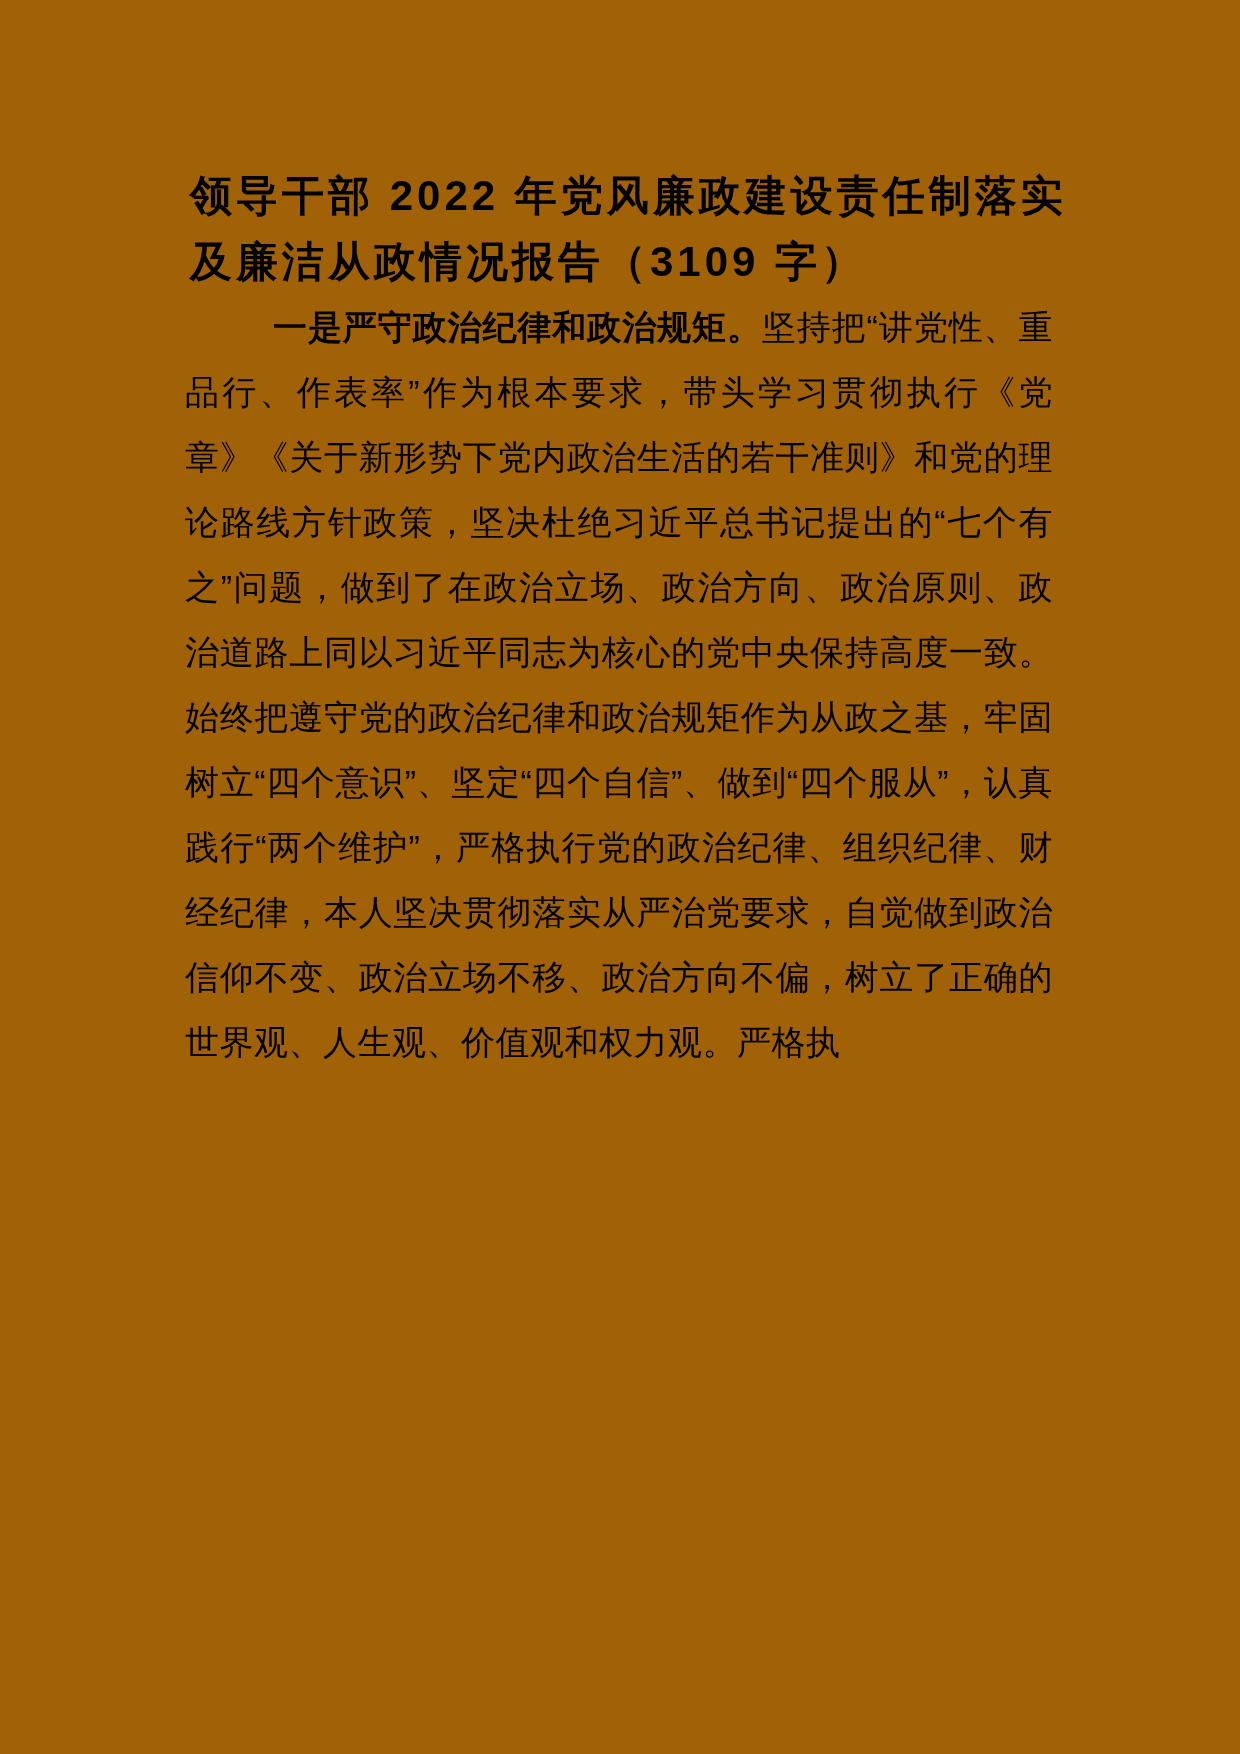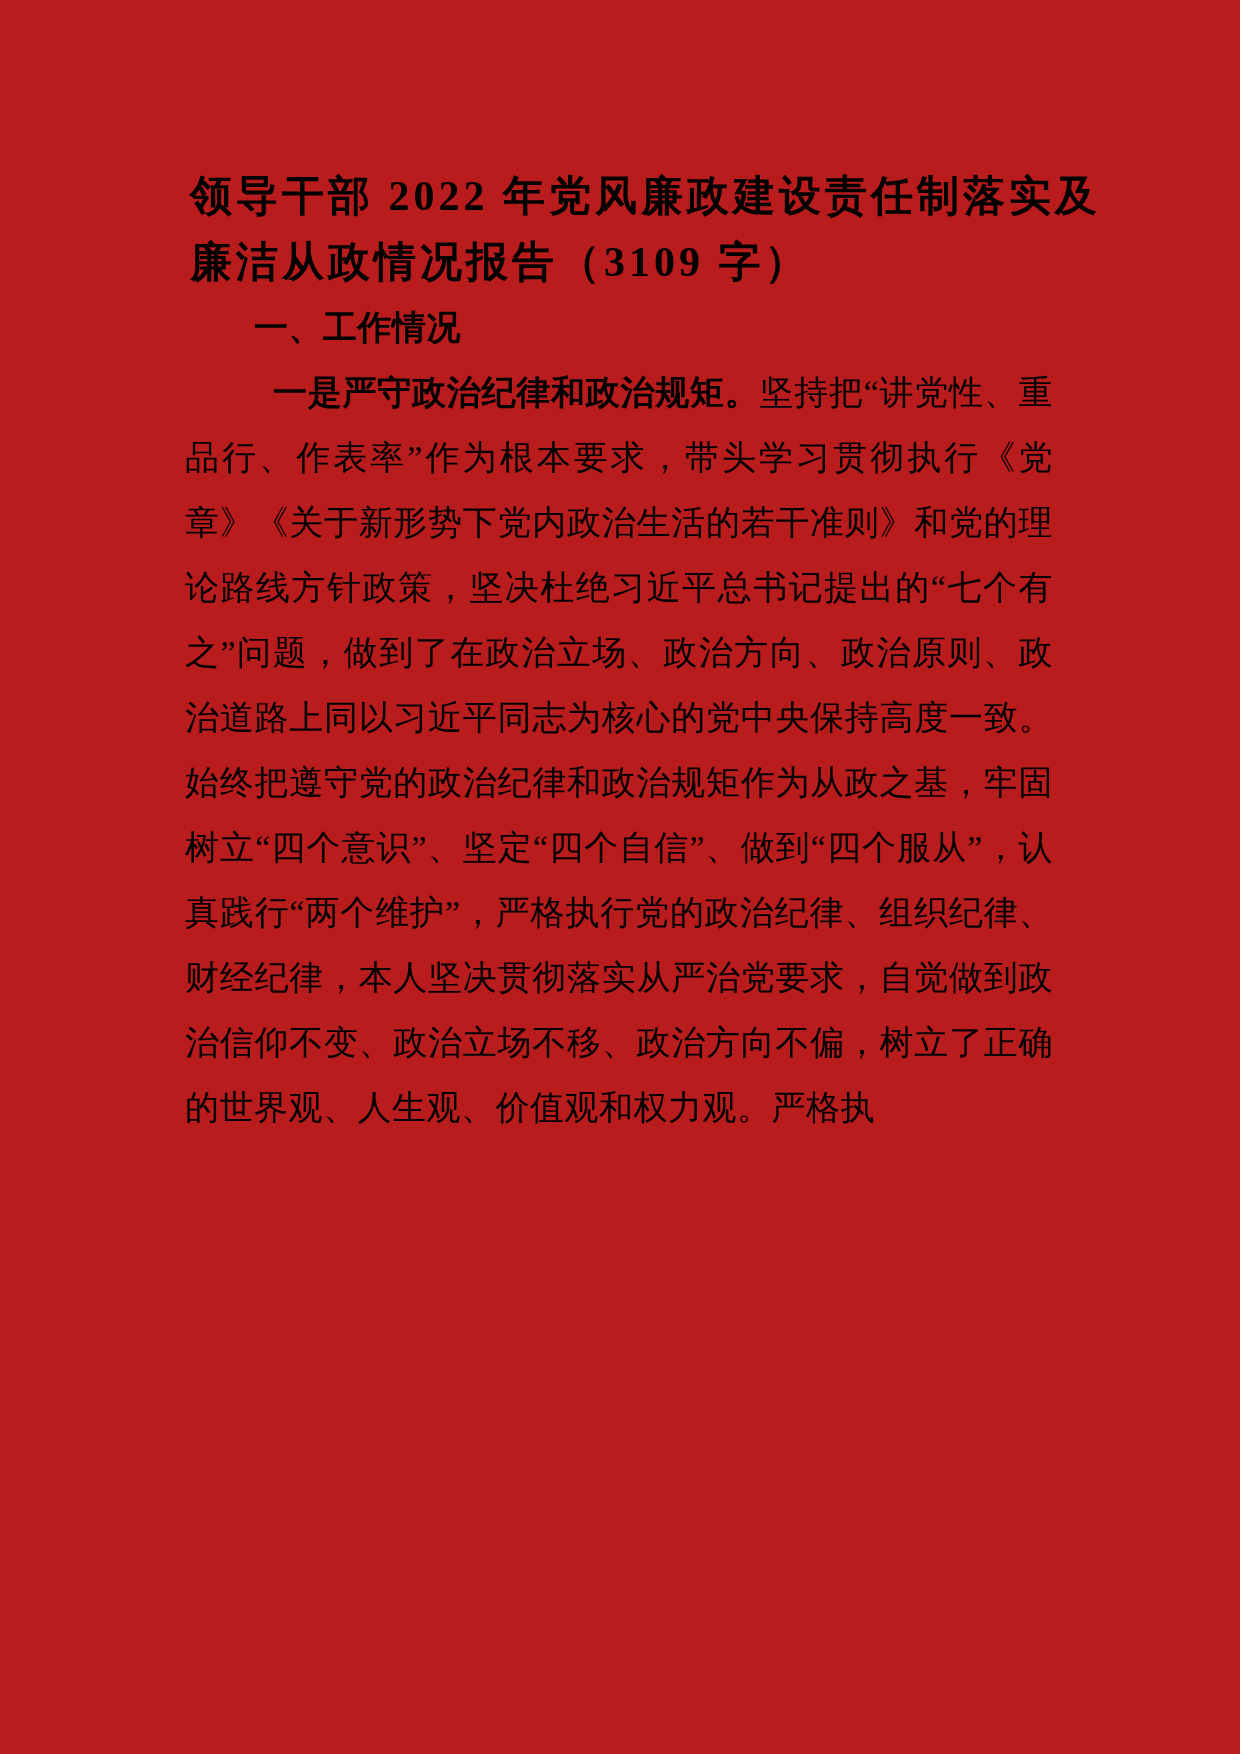--- a/index.html
+++ b/index.html
@@ -4,23 +4,23 @@
 <style>
   html, body {
     margin: 0;
     padding: 0;
     background: #ffffff;
   }
   .page {
     position: relative;
     width: 1240px;
     height: 1754px;
-    background: #b91c1c;
+    background: #a16207;
     overflow: hidden;
-    font-family: Liberation Serif, serif;
+    font-family: Liberation Sans, sans-serif;
     color: #000000;
   }
   .content {
     position: absolute;
     left: 185px;
     top: 163px;
     width: 868px;
   }
   .doc-title {
     margin: 0;
@@ -60,18 +60,17 @@
 </style>
 </head>
 <body>
 
 <div class="page">
   <div class="content">
 
     <h1 class="doc-title">领导干部 2022 年党风廉政建设责任制落实及廉洁从政情况报告（3109 字）</h1>
 
 
-    <p class="section-heading">一、工作情况</p>
 
     <p class="para"><span class="bold-lead">一是严守政治纪律和政治规矩。</span><span>坚持把“讲党性、重品行、作表率”作为根本要求，带头学习贯彻执行《党章》《关于新形势下党内政治生活的若干准则》和党的理论路线方针政策，坚决杜绝习近平总书记提出的“七个有之”问题，做到了在政治立场、政治方向、政治原则、政治道路上同以习近平同志为核心的党中央保持高度一致。始终把遵守党的政治纪律和政治规矩作为从政之基，牢固树立“四个意识”、坚定“四个自信”、做到“四个服从”，认真践行“两个维护”，严格执行党的政治纪律、组织纪律、财经纪律，本人坚决贯彻落实从严治党要求，自觉做到政治信仰不变、政治立场不移、政治方向不偏，树立了正确的世界观、人生观、价值观和权力观。严格执</span></p>
 
   </div>
 </div>
 
 </body></html>

